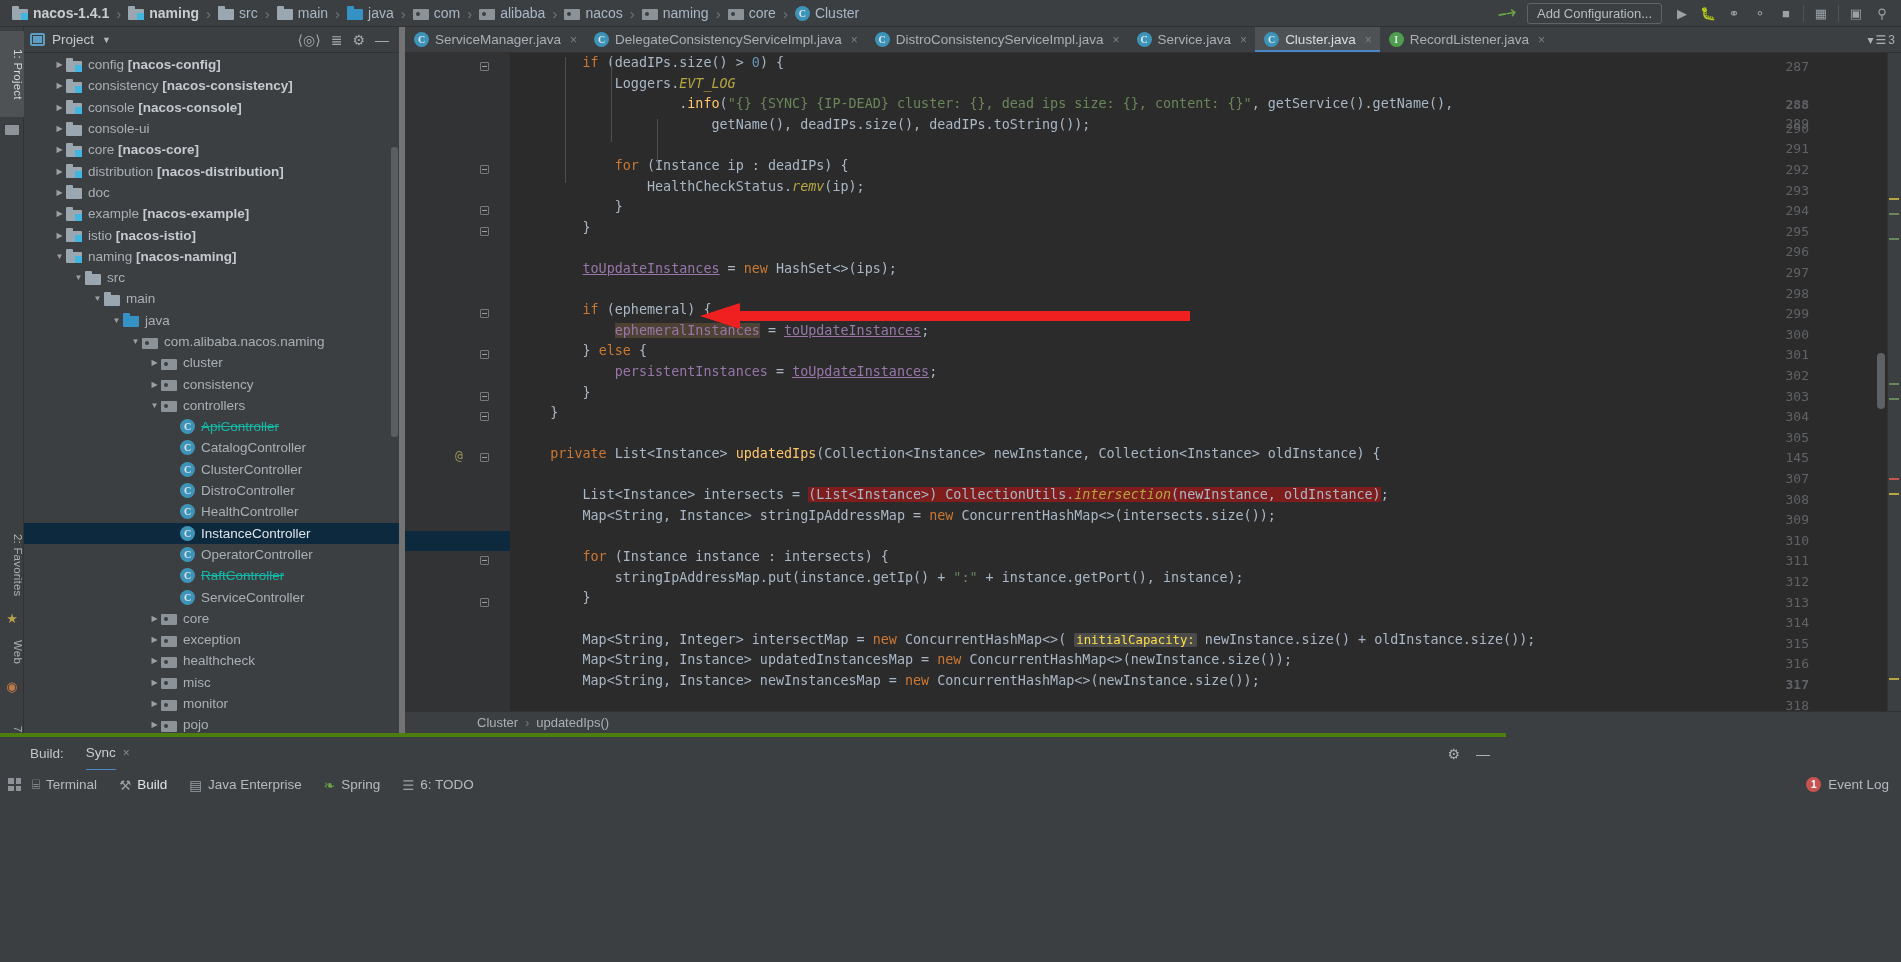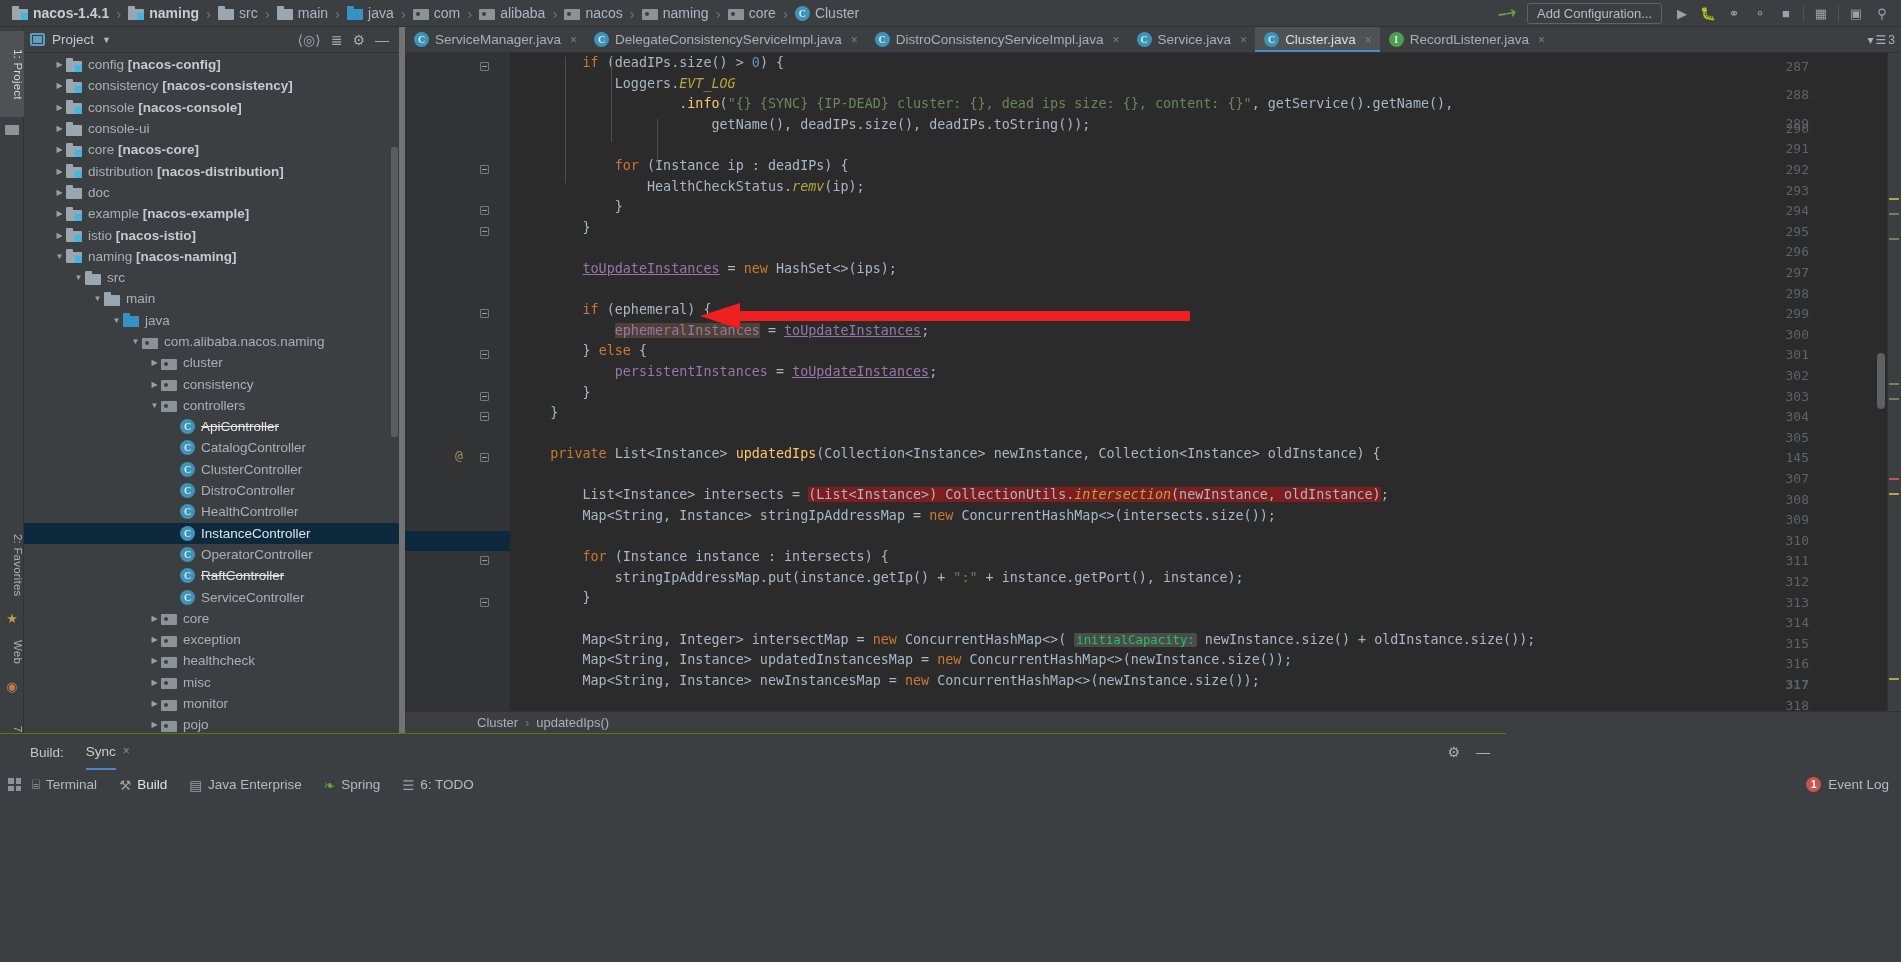--- a/index.html
+++ b/index.html
@@ -94,21 +94,21 @@
   #tree { position:absolute; top:27px; left:0; right:0; bottom:0; overflow:hidden; }
   .trow {
     height:21.3px; display:flex; align-items:center;
     font-size:13.5px; color:#a9b0b6; white-space:nowrap; padding-right:6px;
   }
   .trow.sel { background:#0d293e; color:#dfe4e8; }
   .arrow { width:13px; text-align:center; font-size:8px; color:#9aa1a6; flex:0 0 13px; }
   .arrow.empty { visibility:hidden; }
   .tlabel { margin-left:6px; }
   .tlabel b { font-weight:bold; color:#c4cad0; }
-  .tlabel.strike { text-decoration: line-through; color:#e5e5e5; }
+  .tlabel.strike { text-decoration: line-through; color:#14b8a6; }
 
   
   #tree-scroll {
     position:absolute; right:1px; top:120px; width:7px; height:290px;
     background:#5a5e60; border-radius:3px;
   }
 
   
   #editor-area {
     position:absolute; left:405px; top:27px; width:1496px; height:706px;
@@ -154,21 +154,21 @@
   }
   .cline { height:20.6px; padding-left:8px; }
   .k   { color:#cc7832; }           
   .s   { color:#6a8759; }           
   .n   { color:#6897bb; }           
   .f   { color:#ffc66d; }           
   .fld { color:#9876aa; }           
   .fldu{ color:#9876aa; text-decoration:underline; }
   .stat{ color:#b5a642; font-style:italic; }
   .hl-id { background:#4e4235; }
-  .hint { background:#4b4b4b; color:#22c55e; border-radius:2px; padding:0 2px; font-size:12.3px;}
+  .hint { background:#4b4b4b; color:#fde047; border-radius:2px; padding:0 2px; font-size:12.3px;}
   .cast { background:#7f1d1d; }
 
   
   .iguide { position:absolute; width:1px; background:#4b5052; }
 
   
   #curline-marker { position:absolute; left:0; width:105px; height:20.6px; background:#0d293e; }
 
   
   #markerbar {
@@ -182,21 +182,21 @@
   #editor-breadcrumb {
     position:absolute; left:0; right:0; bottom:0; height:22px;
     background:#3c3f41; display:flex; align-items:center; padding-left:72px;
     font-size:13px; color:#a9b0b6; border-top:1px solid #323232;
   }
   #editor-breadcrumb .sep { margin:0 7px; color:#777d82; font-size:12px;}
 
   
   #build-panel {
     position:absolute; left:0; top:733px; width:1506px; height:37px;
-    background:#3c3f41; border-top:1px solid #4d7c0f;
+    background:#3c3f41; border-top:4px solid #4d7c0f;
     display:flex; align-items:center;justify-content:space-between;
   }
   #build-label { font-size:13.5px; color:#c0c6cb; margin-left:30px; }
   #sync-tab {
     display:flex; align-items:center; gap:7px; margin-left:22px;
     font-size:13.5px; color:#c8ced3; position:relative; padding-bottom:2px;
   }
   #sync-tab::after{content:"";position:absolute;left:0;right:14px;bottom:-9px;height:2px;background:#4a88c7;}
   #sync-tab .x { color:#878d92; font-size:12px; }
   #build-right { margin-left:auto; display:flex; align-items:center; gap:16px; padding-right:16px; }
@@ -645,21 +645,21 @@
   <div id="code-wrap">
     <div id="gutter">
       <div id="gutter-fold"></div>
     </div>
     <div id="curline-marker" style="top: 477.8px;"></div>
     <div id="gutter-content">
         <div class="lnum" style="top: 4px;">287</div>
         <div class="fold" style="top: 9px;">
           <div class="fold-box"></div>
         </div>
-        <div class="lnum" style="top: 32px;">288</div>
+        <div class="lnum" style="top: 42px; font-weight: bold;">288</div>
         <div class="lnum" style="top: 45.2px; margin-top: 16px;">289</div>
         <div class="lnum" style="top: 65.8px;">290</div>
         <div class="lnum" style="top: 86.4px;">291</div>
         <div class="lnum" style="top: 107px;">292</div>
         <div class="fold" style="top: 112px;">
           <div class="fold-box"></div>
         </div>
         <div class="lnum" style="top: 127.6px;">293</div>
         <div class="lnum" style="top: 148.2px;">294</div>
         <div class="fold" style="top: 153.2px;">

